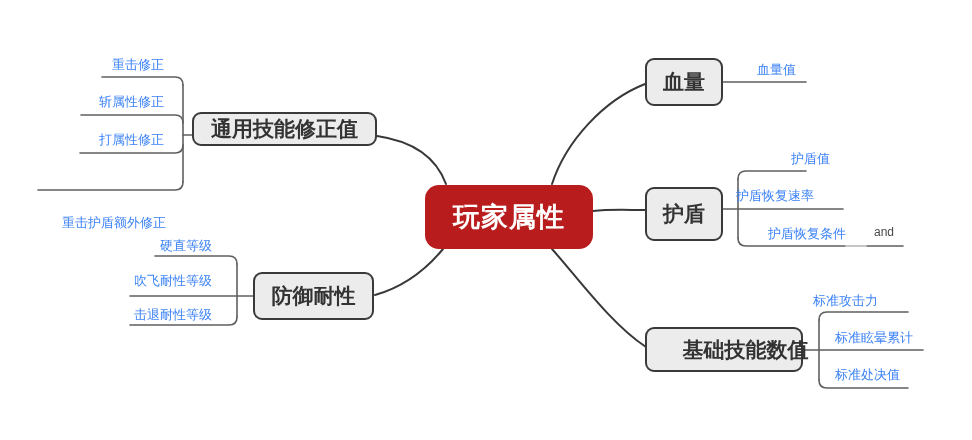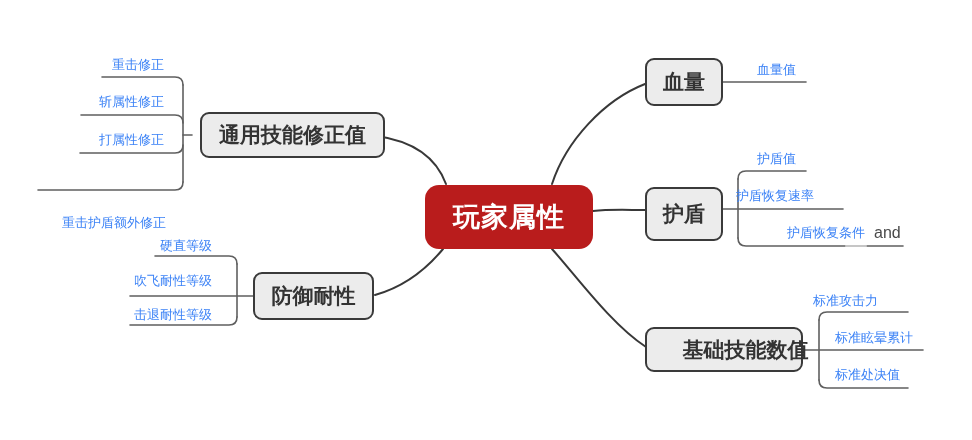--- a/index.html
+++ b/index.html
@@ -34,21 +34,21 @@
   }
   .leaf-label{
     position:absolute;
     font-size:13px;
     color:#3b82f6;
     white-space:nowrap;
     line-height:14px;
   }
   .and-label{
     position:absolute;
-    font-size:16px;
+    font-size:12px;
     color:#4a4a4a;
     white-space:nowrap;
     line-height:13px;
   }
 </style>
 </head>
 <body>
 
 <div class="canvas">
 
@@ -88,39 +88,39 @@
       <path d="M 803 350 H 923"></path>
       <path d="M 819 380 Q 819 388 827 388 H 908"></path>
       <path d="M 819 320 V 380"></path>
     </g>
 
     <path d="M 845 246 H 867" stroke="#b8b8b8" stroke-width="1.6" fill="none"></path>
   </svg>
 
   <div class="node root-node" style="left:425px;top:185px;width:168px;height:64px;">玩家属性</div>
 
-  <div class="node branch-node" style="left:200px;top:112px;width:185px;height:46px;">通用技能修正值</div>
+  <div class="node branch-node" style="left:192px;top:112px;width:185px;height:34px;">通用技能修正值</div>
   <div class="node branch-node" style="left:253px;top:272px;width:121px;height:48px;">防御耐性</div>
   <div class="node branch-node" style="left:645px;top:58px;width:78px;height:48px;">血量</div>
   <div class="node branch-node" style="left:645px;top:187px;width:78px;height:54px;">护盾</div>
   <div class="node branch-node" style="left:645px;top:327px;width:158px;height:45px;padding-left:43px;">基础技能数值</div>
 
   <div class="leaf-label" style="top:58px;right:808px;">重击修正</div>
   <div class="leaf-label" style="top:95px;right:808px;">斩属性修正</div>
   <div class="leaf-label" style="top:133px;right:808px;">打属性修正</div>
   <div class="leaf-label" style="top:170px;right:806px;margin-top:46px;">重击护盾额外修正</div>
 
   <div class="leaf-label" style="top:239px;right:760px;">硬直等级</div>
   <div class="leaf-label" style="top:274px;right:760px;">吹飞耐性等级</div>
   <div class="leaf-label" style="top:308px;right:760px;">击退耐性等级</div>
 
   <div class="leaf-label" style="left:757px;top:63px;">血量值</div>
 
-  <div class="leaf-label" style="left:757px;top:152px;">护盾值</div>
+  <div class="leaf-label" style="left:791px;top:152px;">护盾值</div>
   <div class="leaf-label" style="left:736px;top:189px;">护盾恢复速率</div>
-  <div class="leaf-label" style="left:787px;top:227px;font-family:Liberation Mono, monospace;">护盾恢复条件</div>
+  <div class="leaf-label" style="left:768px;top:227px;">护盾恢复条件</div>
   <div class="and-label" style="left:874px;top:226px;">and</div>
 
   <div class="leaf-label" style="left:813px;top:294px;">标准攻击力</div>
   <div class="leaf-label" style="left:835px;top:331px;">标准眩晕累计</div>
   <div class="leaf-label" style="left:835px;top:368px;">标准处决值</div>
 
 </div>
 
 </body></html>

